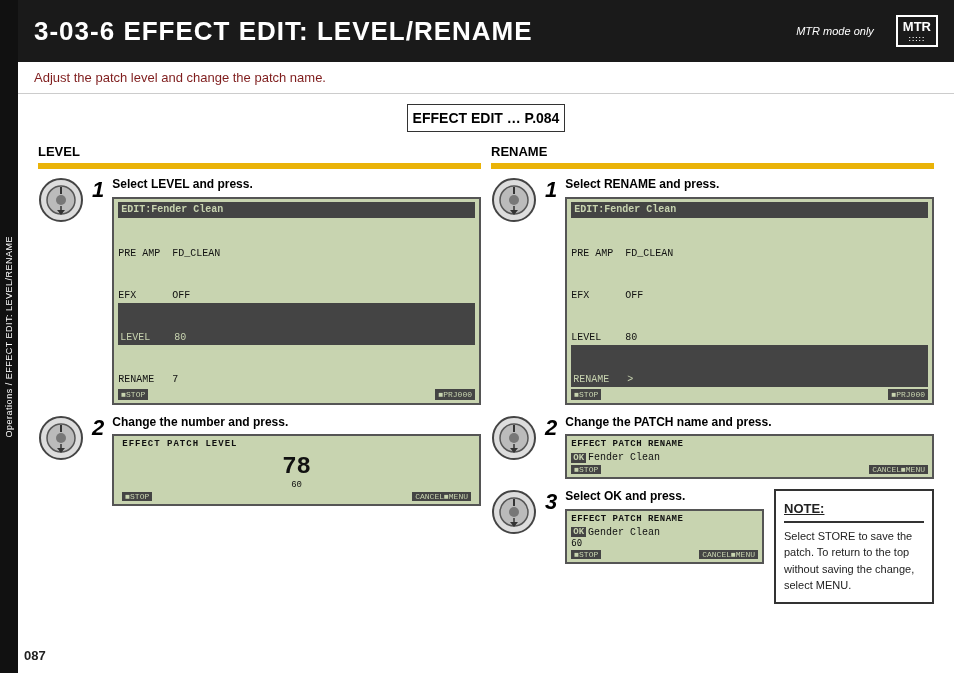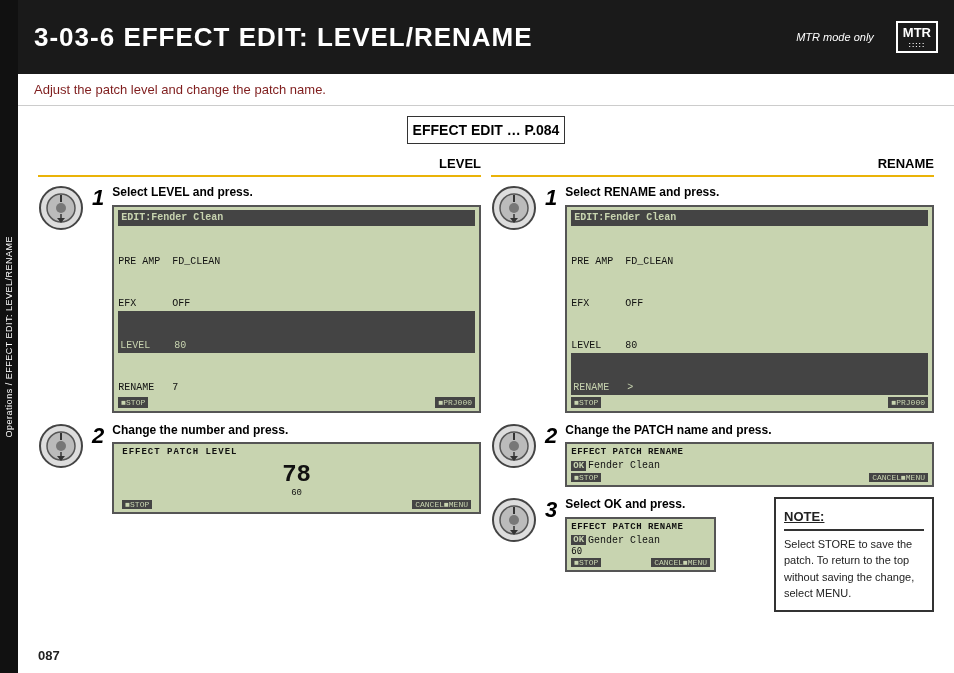--- a/index.html
+++ b/index.html
@@ -42,21 +42,21 @@
       bottom: 0;
     }
 
     
     .header {
       background: #1a1a1a;
       padding: 13px 16px;
       display: flex;
       align-items: center;
       justify-content: space-between;
-      height: 74px;
+      height: 62px;
     }
     .header-title {
       color: #fff;
       font-size: 26px;
       font-weight: bold;
       letter-spacing: 1px;
     }
     .header-badge {
       display: flex;
       align-items: center;
@@ -111,22 +111,22 @@
     .two-col {
       display: flex;
       gap: 10px;
     }
     .col-left, .col-right {
       flex: 1;
     }
     .col-header {
       font-weight: bold;
       font-size: 13px;
-      text-align: right;
-      border-bottom: 2px solid #eab308;
+      text-align: left;
+      border-bottom: 6px solid #eab308;
       padding-bottom: 4px;
       margin-bottom: 8px;
     }
 
     
     .step-row {
       display: flex;
       align-items: flex-start;
       gap: 8px;
       margin-bottom: 10px;
@@ -252,36 +252,35 @@
 
     
     .note-box {
       border: 2px solid #333;
       padding: 8px;
       font-size: 11px;
       line-height: 1.5;
       color: #222;
       background: #fff;
       max-width: 160px;
-      margin-left: 48px;
     }
     .note-title {
       font-weight: 900;
       font-size: 13px;
       border-bottom: 2px solid #333;
       margin-bottom: 5px;
       padding-bottom: 2px;
       text-decoration: underline;
     }
 
     
     .page-num {
       position: absolute;
       bottom: 10px;
-      left: 20px;
+      left: 6px;
       font-size: 13px;
       font-weight: bold;
       color: #222;
     }
 
     
     .dial-svg { width: 46px; height: 46px; }
   </style>
 </head>
 <body>

